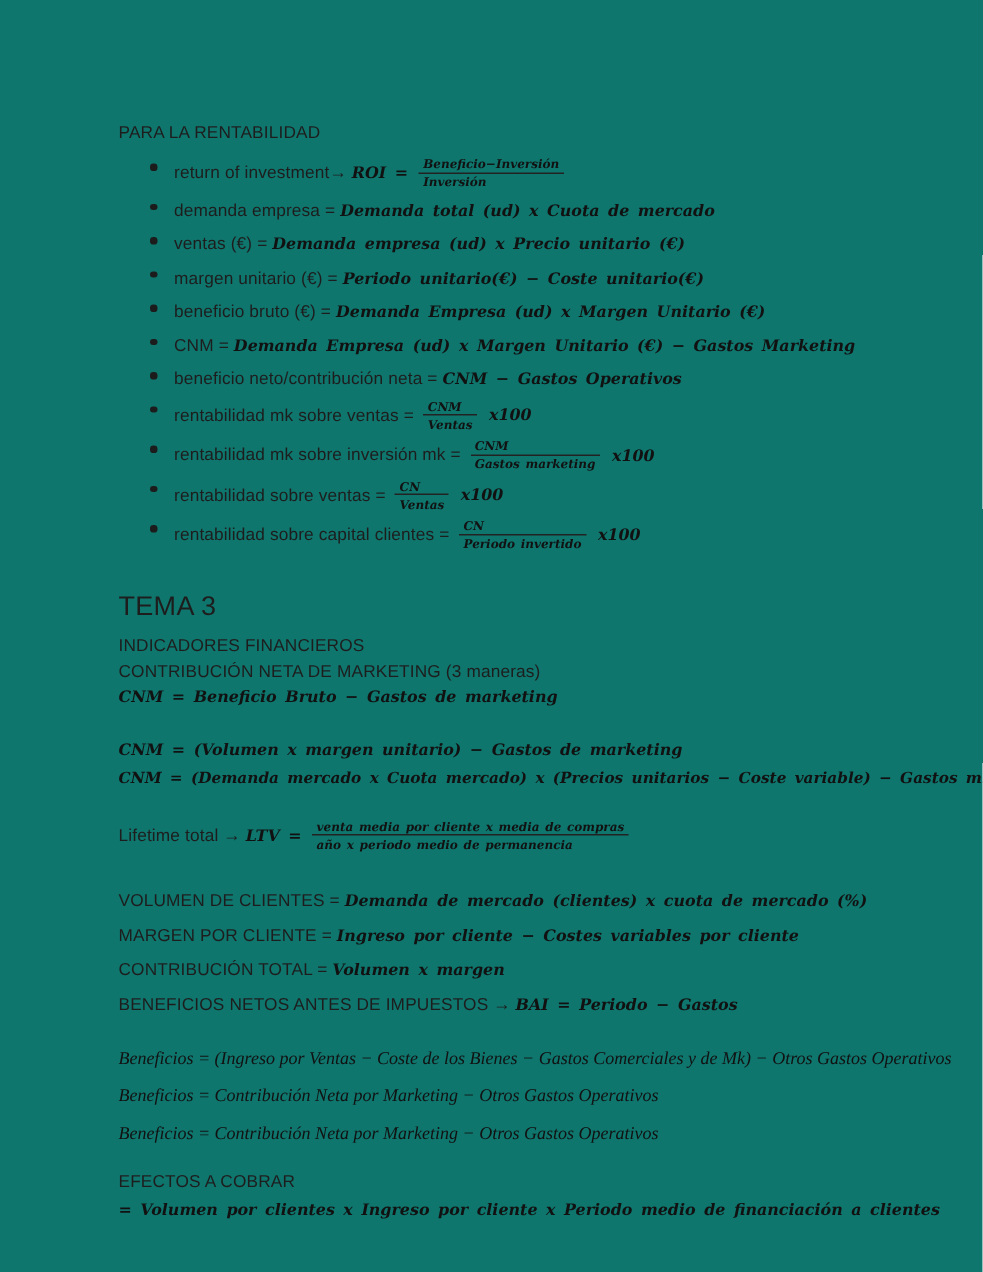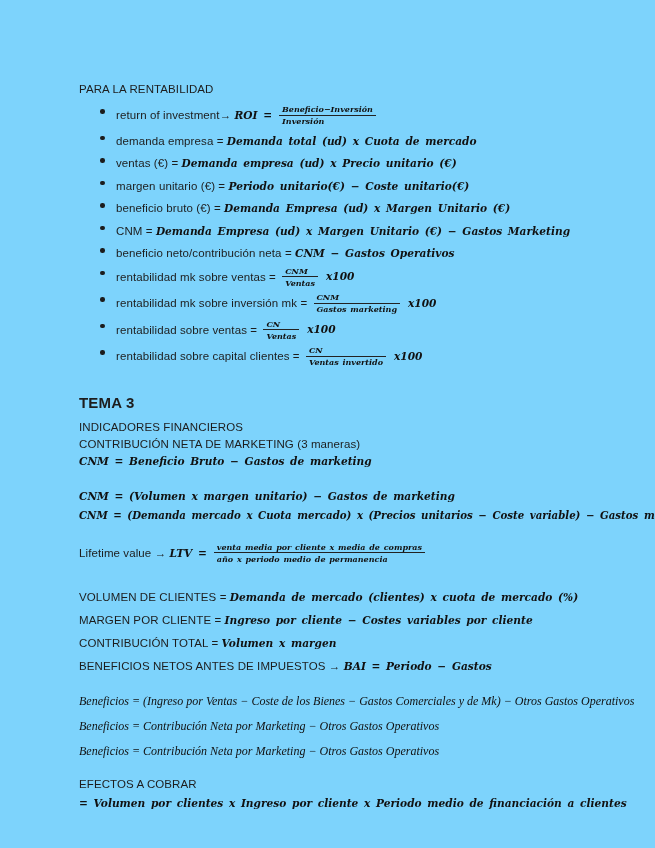--- a/index.html
+++ b/index.html
@@ -1,21 +1,21 @@
 <!DOCTYPE html>
 <html><head>
 <meta charset="utf-8">
 <style>
   html,body { margin:0; padding:0; background:#ffffff; }
   .page {
     position:relative;
     width:655px; height:848px;
     box-sizing:border-box;
     padding:83px 17px 0 79px;
-    background:#7dd3fc;
+    background:#0f766e;
     color:#1c1c1c;
     overflow:hidden;
   }
   .sans {
     font-family:"Liberation Sans", sans-serif;
     font-size:11.5px;
     letter-spacing:0.1px;
     color:#1d1d1d;
   }
   .math {
@@ -50,21 +50,21 @@
     vertical-align:middle;
     text-align:left;
     font-size:8px;
     line-height:1.25;
     margin:0 3px;
     word-spacing:1px;
   }
   .frac .num { display:block; border-bottom:0.9px solid #222; padding:0 3px 0.5px 3px; }
   .frac .den { display:block; padding:0.5px 3px 0 3px; }
   .suffix { margin-left:1px; }
-  .h-tema { font-size:15px; font-weight:bold; letter-spacing:0.2px; margin:0 0 10px 0; }
+  .h-tema { font-size:18px; font-weight:normal; letter-spacing:0.2px; margin:0 0 10px 0; }
   .tema-block { margin-top:27px; }
   .ltv-block { margin-top:21px; margin-bottom:23px; }
   .wrapline { white-space:normal; max-width:562px; line-height:19.5px; }
   .para { margin:0 0 5.5px 0; }
   .gap-sm { height:11px; }
   .gap-md { height:13px; }
 </style>
 </head>
 <body>
 
@@ -146,36 +146,36 @@
       <span class="den">Ventas</span>
     </span>
     <span class="math suffix">x100</span>
   </div>
 
   <div class="bullet">
     <span class="dot"></span>
     <span class="sans">rentabilidad sobre capital clientes = </span>
     <span class="frac math">
       <span class="num">CN</span>
-      <span class="den">Ventas invertido</span>
+      <span class="den">Periodo invertido</span>
     </span>
     <span class="math suffix">x100</span>
   </div>
 
   <div class="tema-block">
     <div class="sans h-tema">TEMA 3</div>
     <div class="sans line">INDICADORES FINANCIEROS</div>
     <div class="sans line">CONTRIBUCIÓN NETA DE MARKETING (3 maneras)</div>
     <div class="math line" style="margin-bottom:23px;">CNM = Beneficio Bruto − Gastos de marketing</div>
     <div class="math line" style="margin-bottom:6.5px;">CNM = (Volumen x margen unitario) − Gastos de marketing</div>
     <div class="math line" style="font-size:10.2px;">CNM = (Demanda mercado x Cuota mercado) x (Precios unitarios − Coste variable) − Gastos mk</div>
   </div>
 
   <div class="ltv-block">
-    <span class="sans">Lifetime value → </span>
+    <span class="sans">Lifetime total → </span>
     <span class="math">LTV =</span>
     <span class="frac math">
       <span class="num">venta media por cliente x media de compras</span>
       <span class="den">año x periodo medio de permanencia</span>
     </span>
   </div>
 
   <div class="line">
     <span class="sans">VOLUMEN DE CLIENTES = </span>
     <span class="math">Demanda de mercado (clientes) x cuota de mercado (%)</span>

